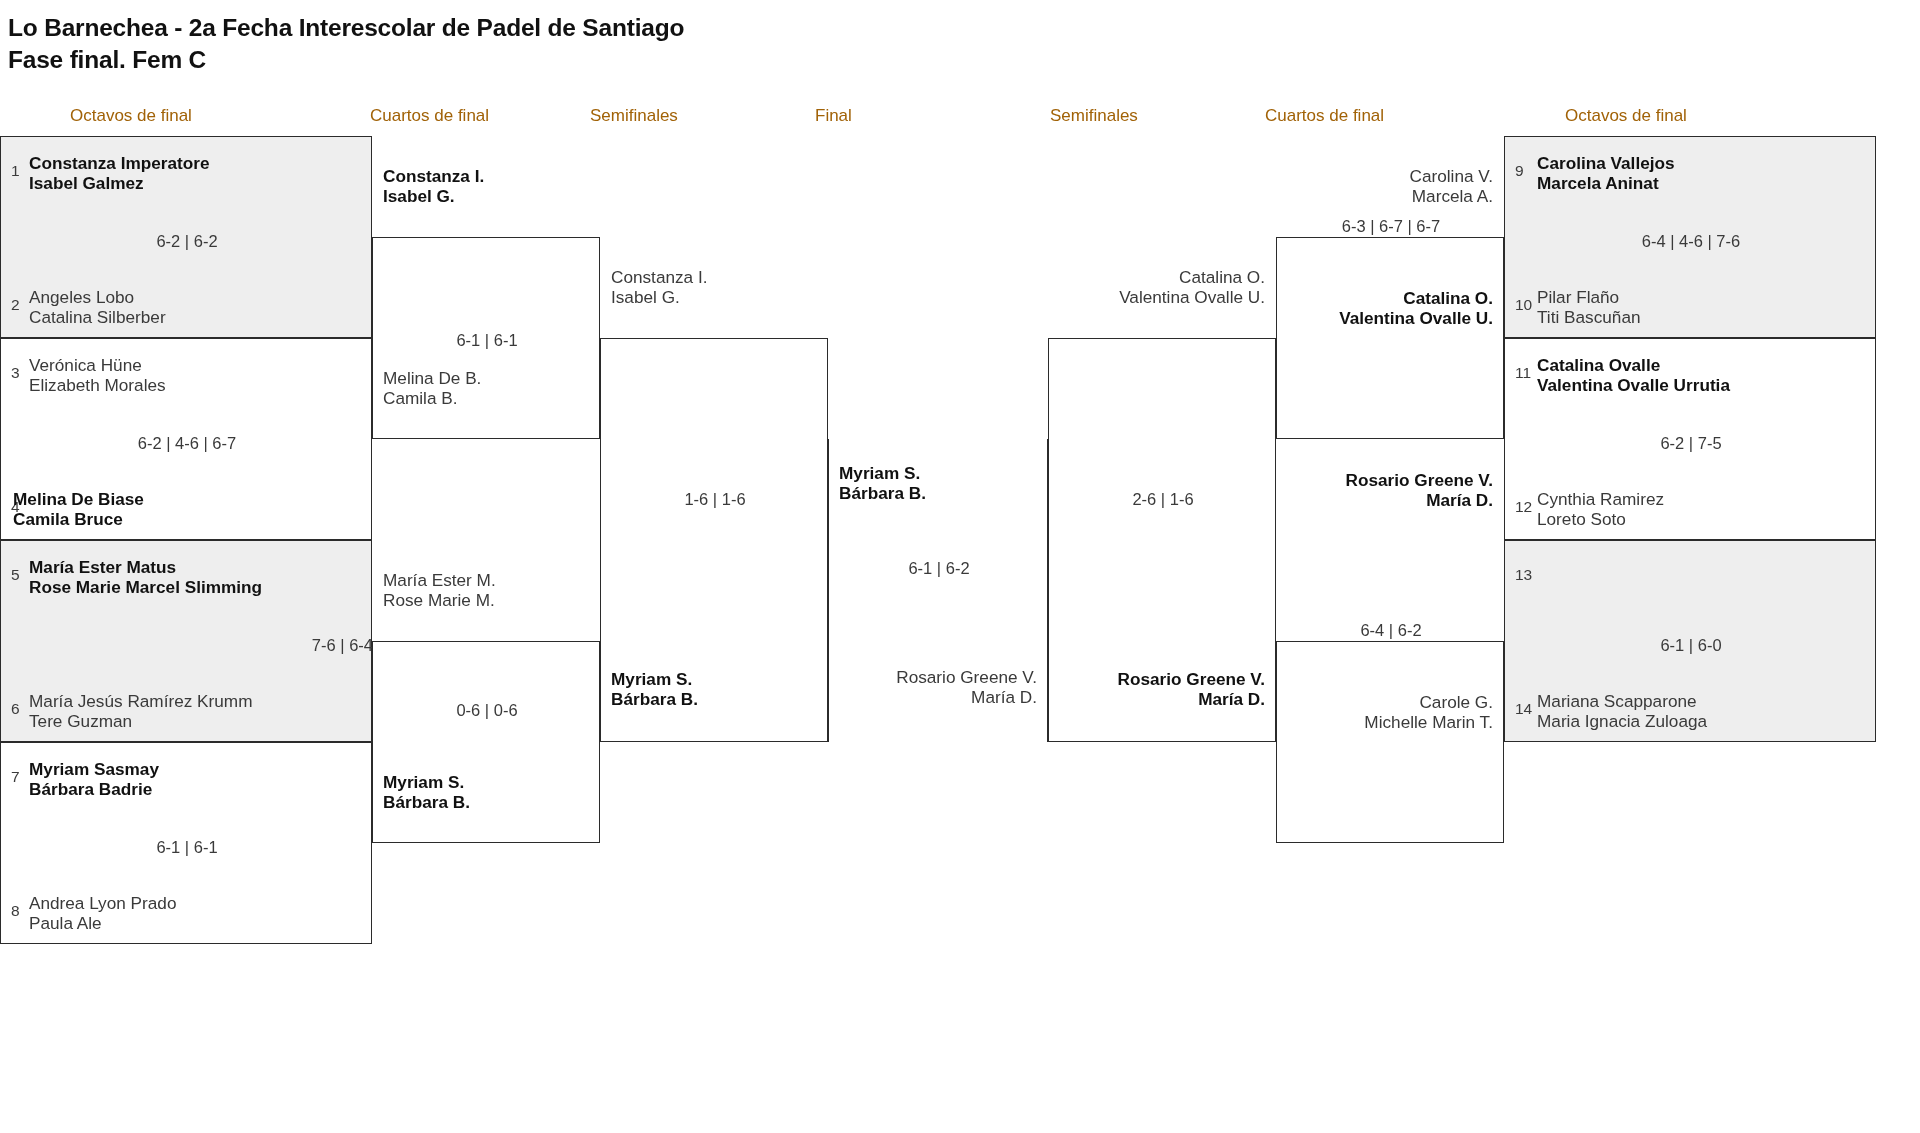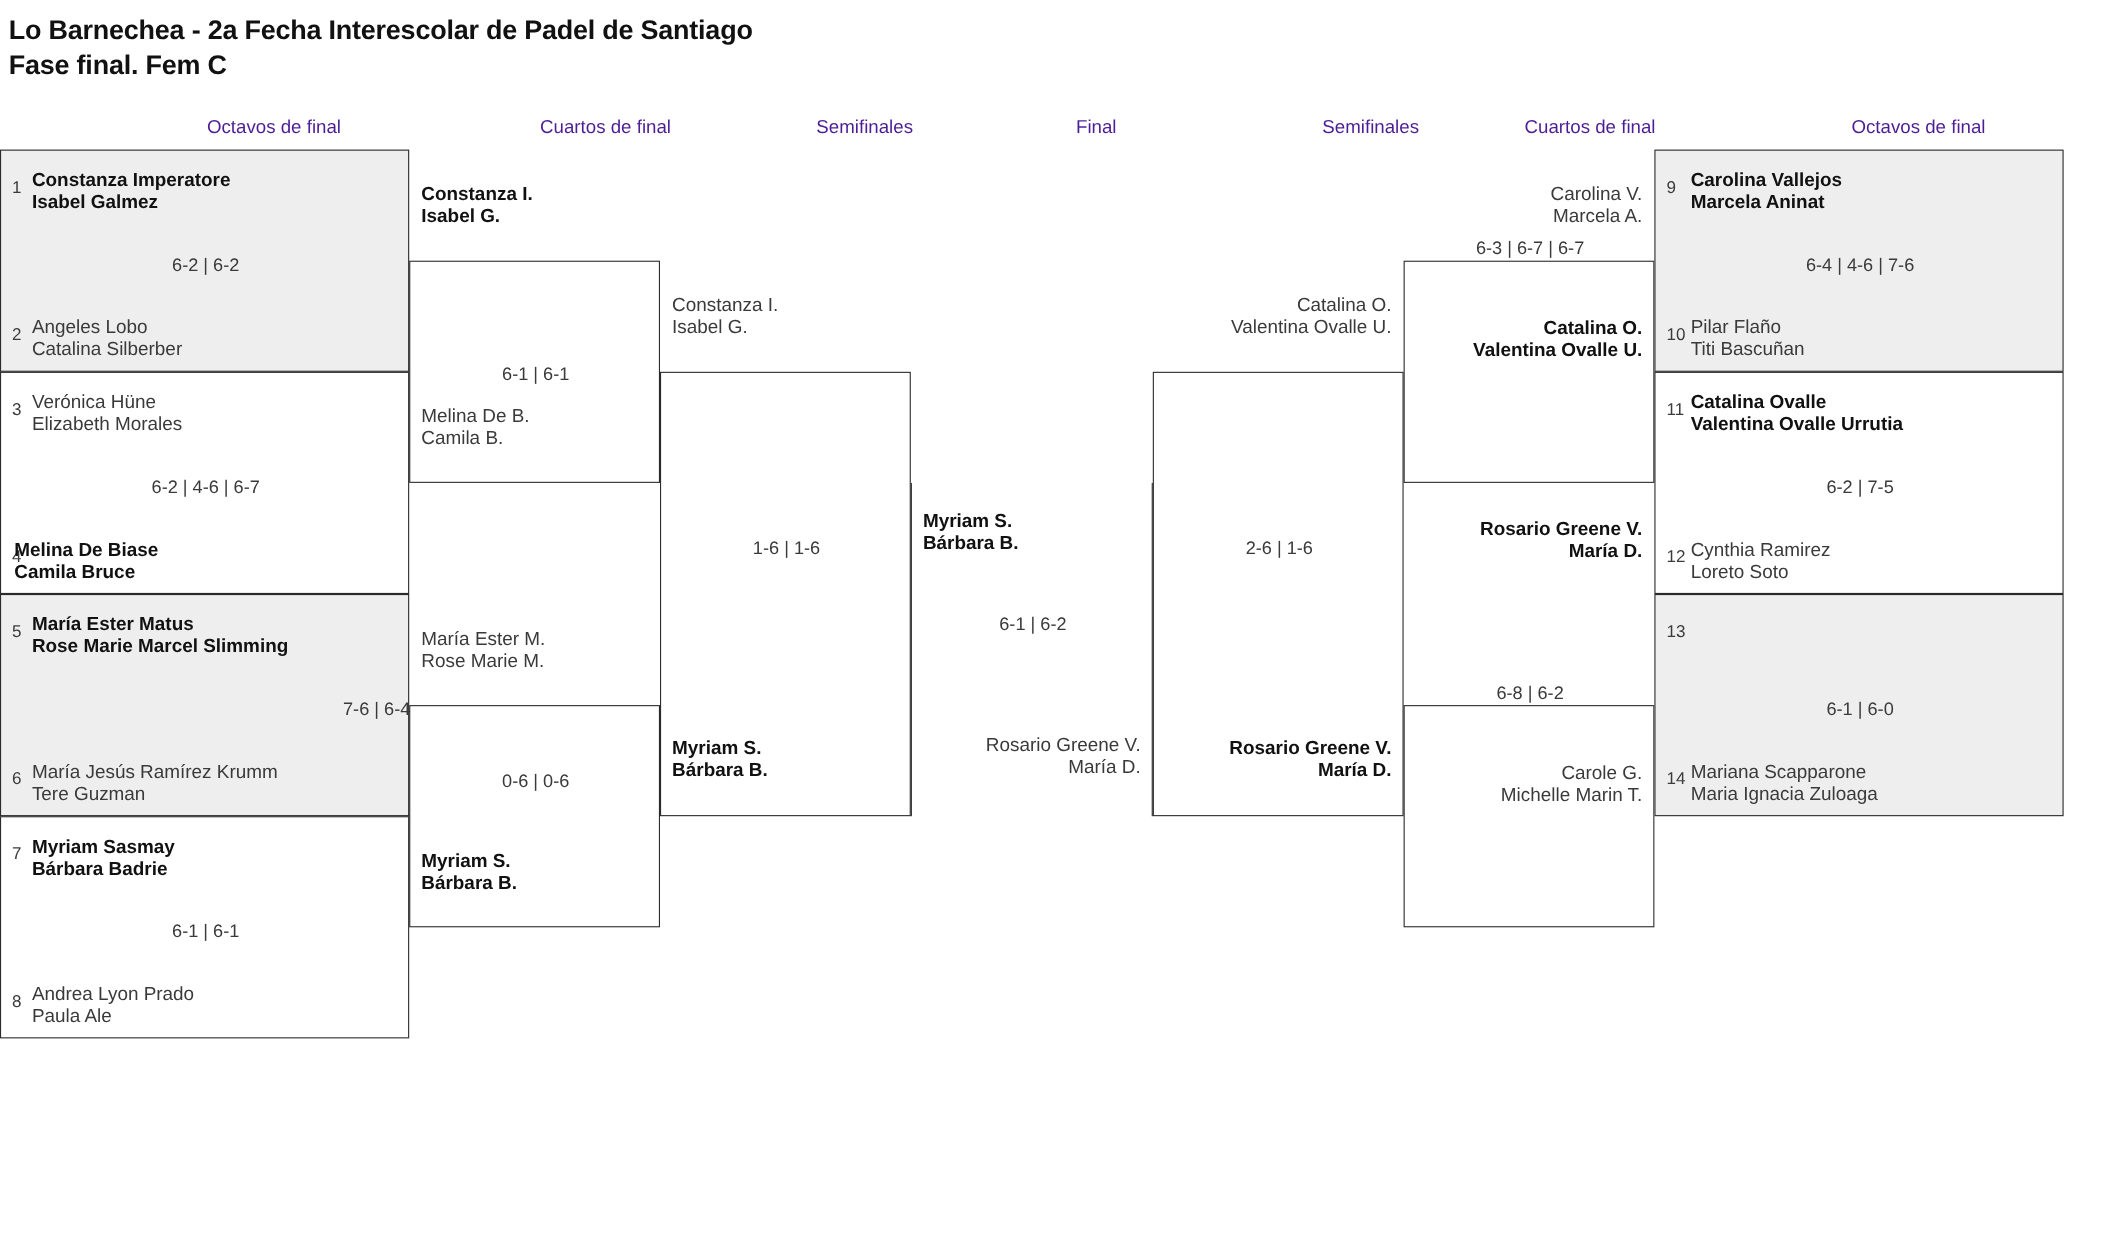--- a/index.html
+++ b/index.html
@@ -20,22 +20,22 @@
     letter-spacing:-0.2px;color:#111;
   }
   .title .ln{display:block;}
 
   .logo{position:absolute;right:14px;top:8px;width:250px;height:58px;}
   .logo svg{display:block;}
 
   
   .round-hd{
     position:absolute;top:96px;
-    font-size:17px;font-weight:400;color:#4c1d95;
-    text-align:right;white-space:nowrap;
+    font-size:17px;font-weight:400;color:#a16207;
+    text-align:left;white-space:nowrap;
   }
 
   
   .bx{position:absolute;box-sizing:border-box;}
   .bx.brd{border:1.4px solid #2b2b2b;}
   .shade{background:#eeeeee;}
   .seed{
     position:absolute;font-size:15.5px;color:#3b3b3b;
     line-height:1;white-space:nowrap;
   }
@@ -195,21 +195,21 @@
       <span>Catalina O.</span>
       <span class="l2">Valentina Ovalle U.</span>
     </div>
   </div>
 
   <div class="bx brd" style="left:1276px;top:631px;width:228px;height:202px;">
     <div class="team win" style="right:10px;left:auto;top:-172px;text-align:right;">
       <span>Rosario Greene V.</span>
       <span class="l2">María D.</span>
     </div>
-    <div class="score" style="left:0;top:-20px;width:228px;text-align:center;">6-8 | 6-2</div>
+    <div class="score" style="left:0;top:-20px;width:228px;text-align:center;">6-4 | 6-2</div>
     <div class="team" style="right:10px;left:auto;top:50px;text-align:right;">
       <span>Carole G.</span>
       <span class="l2">Michelle Marin T.</span>
     </div>
   </div>
 
   <div class="bx brd shade" style="left:1504px;top:126px;width:372px;height:202px;">
     <div class="seed" style="left:10px;top:26px;">9</div>
     <div class="team win" style="left:32px;top:16px;">
       <span>Carolina Vallejos</span>

